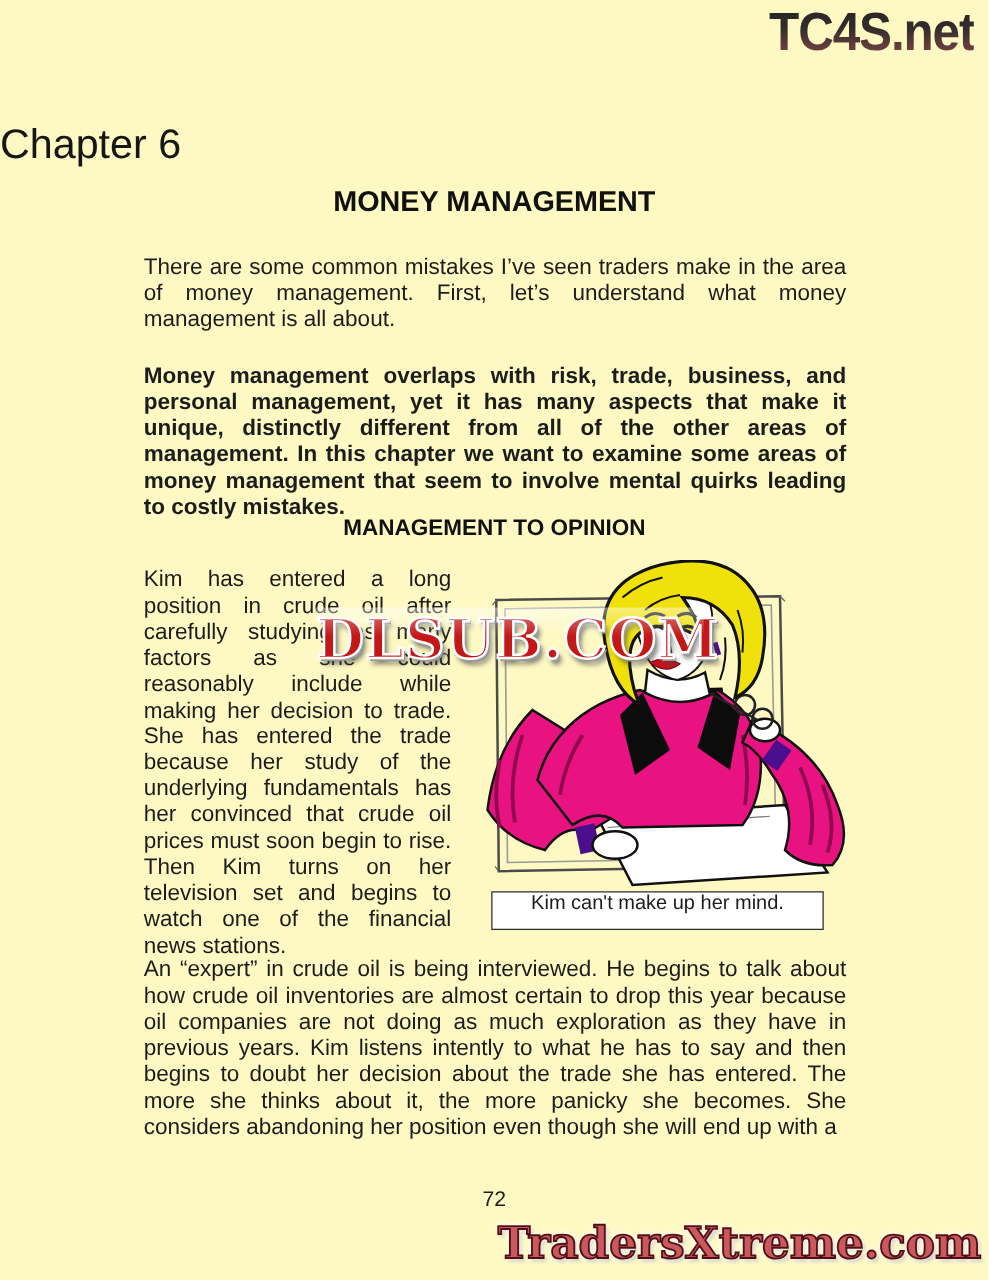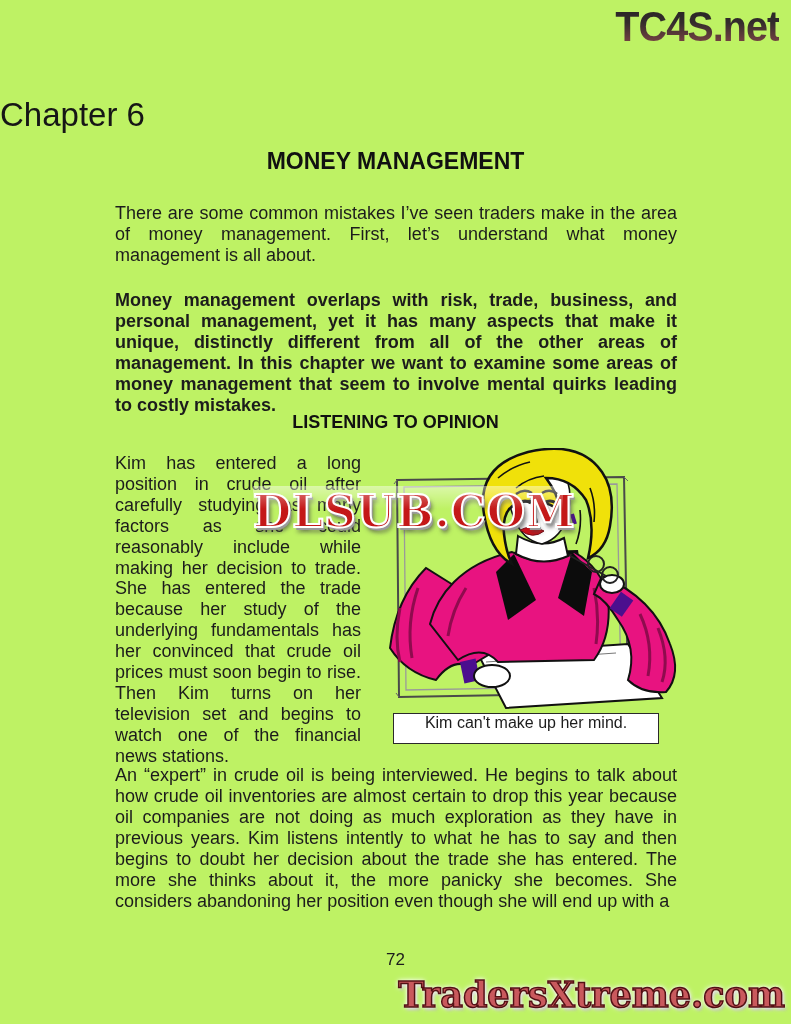--- a/index.html
+++ b/index.html
@@ -1,20 +1,20 @@
 <!DOCTYPE html>
 <html><head>
 <meta charset="utf-8">
 <style>
   html,body{margin:0;padding:0;background:#ffffff;}
   .page{
     position:relative;
     width:791px;height:1024px;
     margin:0 auto;
-    background:#bef264;
+    background:#fef9c3;
     font-family:"Liberation Sans",sans-serif;
     color:#1a1a1a;
     overflow:hidden;
   }
   
   .tc4s-logo{
     position:absolute;top:2px;right:12px;
     font-size:43px;font-weight:700;letter-spacing:-1px;
     transform:scaleX(.92);transform-origin:right top;
     background:linear-gradient(180deg,#262222 0%,#332c2c 42%,#6e4040 78%,#935555 100%);
@@ -91,21 +91,21 @@
 <div class="page">
 
   <div class="tc4s-logo">TC4S.net</div>
 
   <h1 class="chapter-title" style="margin:0;">Chapter 6</h1>
   <h2 class="section-title" style="margin:0;text-align:center;">MONEY MANAGEMENT</h2>
 
   <p class="para para-1" style="margin:0;">There are some common mistakes I’ve seen traders make in the area of money management.  First, let’s understand what money management is all about.</p>
   <p class="para para-2" style="margin:0;">Money management overlaps with risk, trade, business, and personal management, yet it has many aspects that make it unique, distinctly different from all of the other areas of management.  In this chapter we want to examine some areas of money management that seem to involve mental quirks leading to costly mistakes.</p>
 
-  <h3 class="subsection-title" style="margin:0;">LISTENING TO OPINION</h3>
+  <h3 class="subsection-title" style="margin:0;">MANAGEMENT TO OPINION</h3>
 
   <p class="left-col" style="margin:0;">Kim has entered a long position in crude oil after carefully studying as many factors as she could reasonably include while making her decision to trade.  She has entered the trade because her study of the underlying fundamentals has her convinced that crude oil prices must soon begin to rise.  Then Kim turns on her television set and begins to watch one of the financial news stations.</p>
 
   <div class="figure-wrap">
     <svg width="318" height="262" viewBox="0 0 318 262" xmlns="http://www.w3.org/2000/svg">
 
       <g stroke="#4a4a4a" fill="none" stroke-width="2">
         <path d="M31,32 L258,29 L262,245 L33,249 Z"></path>
         <path d="M38,39 L251,36 L255,238 L40,242 Z" stroke="#9a9a9a" stroke-width="1.3"></path>
         <path d="M31,32 l-3,4 M258,29 l4,4 M262,245 l-4,4 M33,249 l-3,-4" stroke="#666" stroke-width="1"></path>

